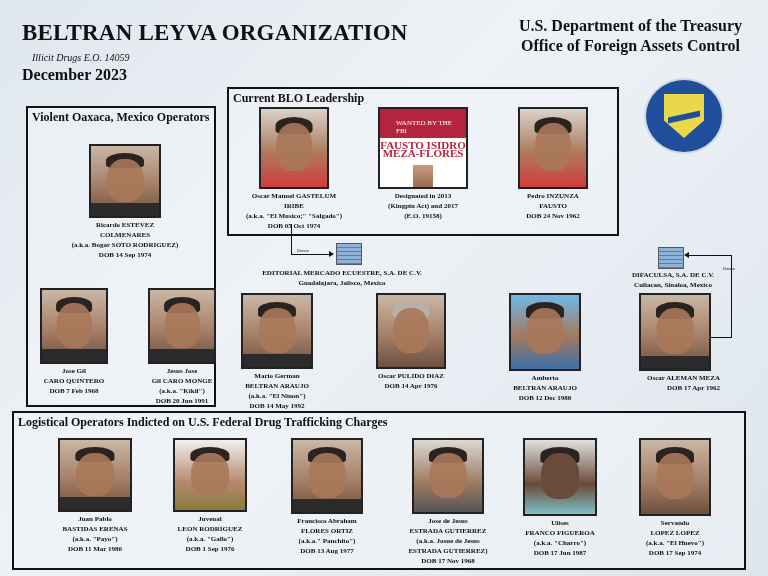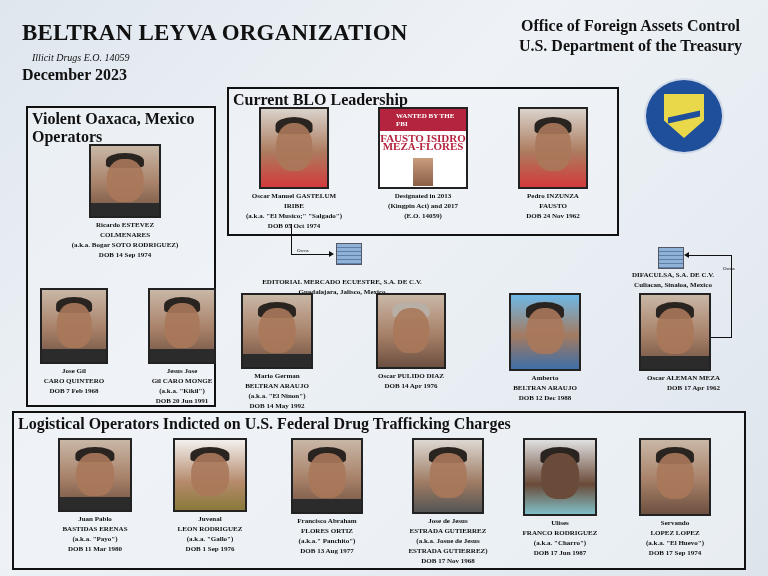--- a/index.html
+++ b/index.html
@@ -9,47 +9,47 @@
   .abs{position:absolute;}
   .title{left:22px;top:20px;font-size:23px;font-weight:bold;letter-spacing:0.2px;}
   .subtitle{left:32px;top:52px;font-size:10px;font-style:italic;}
   .date{left:22px;top:66px;font-size:16px;font-weight:bold;}
   .agency{right:26px;top:16px;font-size:16px;font-weight:bold;text-align:center;line-height:20px;}
   .seal{left:644px;top:78px;width:76px;height:72px;border-radius:50%;background:#1f4e9a;border:2px solid #cfd8e6;
     display:flex;align-items:center;justify-content:center;}
   .seal-inner{width:40px;height:44px;background:#e8d84a;clip-path:polygon(0 0,100% 0,100% 60%,50% 100%,0 60%);position:relative;}
   .seal-inner:after{content:"";position:absolute;left:4px;top:20px;width:32px;height:6px;background:#1f4e9a;transform:skewY(-12deg);}
   .box{position:absolute;border:2px solid #111;background:rgba(240,244,248,0.55);}
-  .box-title{position:absolute;left:4px;top:2px;font-size:16px;font-weight:bold;}
+  .box-title{position:absolute;left:4px;top:2px;font-size:12px;font-weight:bold;}
   .card{position:absolute;text-align:center;font-size:7px;font-weight:bold;line-height:10px;}
   .photo{margin:0 auto 2px auto;border:2px solid #222;background:linear-gradient(180deg,#c9b7a6 0%,#a78068 55%,#6c5040 100%);position:relative;overflow:hidden;}
   .photo.blue{background:linear-gradient(180deg,#6fb8e6 0%,#a37a60 55%,#3d6fa8 100%);}
   .photo.red{background:linear-gradient(180deg,#d9d3cc 0%,#ad7b5f 55%,#d23b3b 100%);}
   .photo .face{position:absolute;left:50%;top:18%;width:54%;height:62%;transform:translateX(-50%);border-radius:45% 45% 40% 40%;background:rgba(170,120,90,0.9);}
   .photo .hair{position:absolute;left:50%;top:10%;width:56%;height:22%;transform:translateX(-50%);border-radius:50% 50% 20% 20%;background:#2a2420;}
   .photo .body{position:absolute;left:0;right:0;bottom:0;height:18%;background:#2b2b2b;}
   .wanted{margin:0 auto 2px auto;border:2px solid #222;background:#fff;position:relative;overflow:hidden;}
-  .wanted-head{background:#b5243f;color:#fff;font-size:7px;line-height:8px;padding:3px 3px 3px 16px;text-align:left;font-weight:bold;}
+  .wanted-head{background:#b5243f;color:#fff;font-size:7px;line-height:8px;padding:10px 3px 3px 16px;text-align:left;font-weight:normal;}
   .wanted-name{color:#b5243f;font-size:11px;line-height:8px;text-align:center;margin-top:3px;font-weight:bold;}
   .wanted-photo{width:20px;height:28px;margin:8px auto 0 auto;background:linear-gradient(180deg,#c99c7c,#8a5f46);}
   .line{position:absolute;background:#111;}
   .bldg{position:absolute;width:24px;height:20px;background:repeating-linear-gradient(180deg,#8fb2d6 0 3px,#5d7fa6 3px 4px);border:1px solid #556;}
   .corp{position:absolute;font-size:7px;font-weight:bold;text-align:center;line-height:10px;}
   .owns{position:absolute;font-size:5px;}
   .arrow{position:absolute;width:0;height:0;border-top:3px solid transparent;border-bottom:3px solid transparent;}
 </style>
 </head>
 <body>
 
 <div class="abs title">BELTRAN LEYVA ORGANIZATION</div>
 <div class="abs subtitle">Illicit Drugs E.O. 14059</div>
 <div class="abs date">December 2023</div>
 <div class="abs agency">
+  <div>U.S. Department of the Treasury</div>
   <div>Office of Foreign Assets Control</div>
-  <div>U.S. Department of the Treasury</div>
 </div>
 <div class="abs seal">
     <div class="seal-inner"></div>
   </div>
 
 <div class="box" style="left:26px;top:106px;width:186px;height:297px;">
   <div class="box-title">Violent Oaxaca, Mexico Operators</div>
 </div>
 <div class="card" style="left:50px;top:144px;width:150px;">
   <div class="photo" style="width:68px;height:70px;">
@@ -97,38 +97,38 @@
   <div>DOB 05 Oct 1974</div>
 </div>
 <div class="card" style="left:370px;top:107px;width:106px;">
   <div class="wanted" style="width:86px;height:78px;">
     <div class="wanted-head">WANTED BY THE FBI</div>
     <div class="wanted-name">FAUSTO ISIDRO MEZA-FLORES</div>
     <div class="wanted-photo"></div>
   </div>
   <div>Designated in 2013</div>
   <div>(Kingpin Act) and 2017</div>
-  <div>(E.O. 14059)</div>
+  <div>(E.O. 19158)</div>
 </div>
 <div class="card" style="left:508px;top:107px;width:90px;">
   <div class="photo red" style="width:66px;height:78px;">
       <div class="hair"></div>
       <div class="face"></div>
     </div>
   <div>Pedro INZUNZA</div>
   <div>FAUSTO</div>
   <div>DOB 24 Nov 1962</div>
 </div>
 
 <div class="line" style="left:291px;top:224px;width:1px;height:30px;"></div>
 <div class="line" style="left:291px;top:254px;width:38px;height:1px;"></div>
 <div class="arrow" style="left:329px;top:251px;border-left:5px solid #111;"></div>
 <div class="owns" style="left:297px;top:248px;">Owns</div>
 <div class="bldg" style="left:336px;top:243px;"></div>
-<div class="corp" style="left:262px;top:268px;width:160px;margin-top:9px;">
+<div class="corp" style="left:262px;top:268px;width:160px;">
   <div>EDITORIAL MERCADO ECUESTRE, S.A. DE C.V.</div>
   <div>Guadalajara, Jalisco, Mexico</div>
 </div>
 
 <div class="bldg" style="left:658px;top:247px;"></div>
 <div class="arrow" style="left:684px;top:252px;border-right:5px solid #111;"></div>
 <div class="line" style="left:689px;top:255px;width:42px;height:1px;"></div>
 <div class="line" style="left:731px;top:255px;width:1px;height:82px;"></div>
 <div class="line" style="left:711px;top:337px;width:21px;height:1px;"></div>
 <div class="owns" style="left:723px;top:266px;">Owns</div>
@@ -220,21 +220,21 @@
     <div>(a.k.a. Josue de Jesus</div>
     <div>ESTRADA GUTIERREZ)</div>
     <div>DOB 17 Nov 1968</div>
 </div>
 <div class="card" style="left:515px;top:438px;width:90px;">
   <div class="photo" style="width:70px;height:74px;background:linear-gradient(180deg,#e0e0e0,#6a4a38 60%,#7fc0c8);">
       <div class="hair"></div>
       <div class="face" style="background:#6a4a38"></div>
     </div>
   <div>Ulises</div>
-    <div>FRANCO RODRIGUEZ</div>
+    <div>FRANCO FIGUEROA</div>
     <div>(a.k.a. "Charro")</div>
     <div>DOB 17 Jun 1987</div>
 </div>
 <div class="card" style="left:630px;top:438px;width:90px;">
   <div class="photo" style="width:68px;height:74px;">
       <div class="hair"></div>
       <div class="face"></div>
     </div>
   <div>Servando</div>
     <div>LOPEZ LOPEZ</div>

